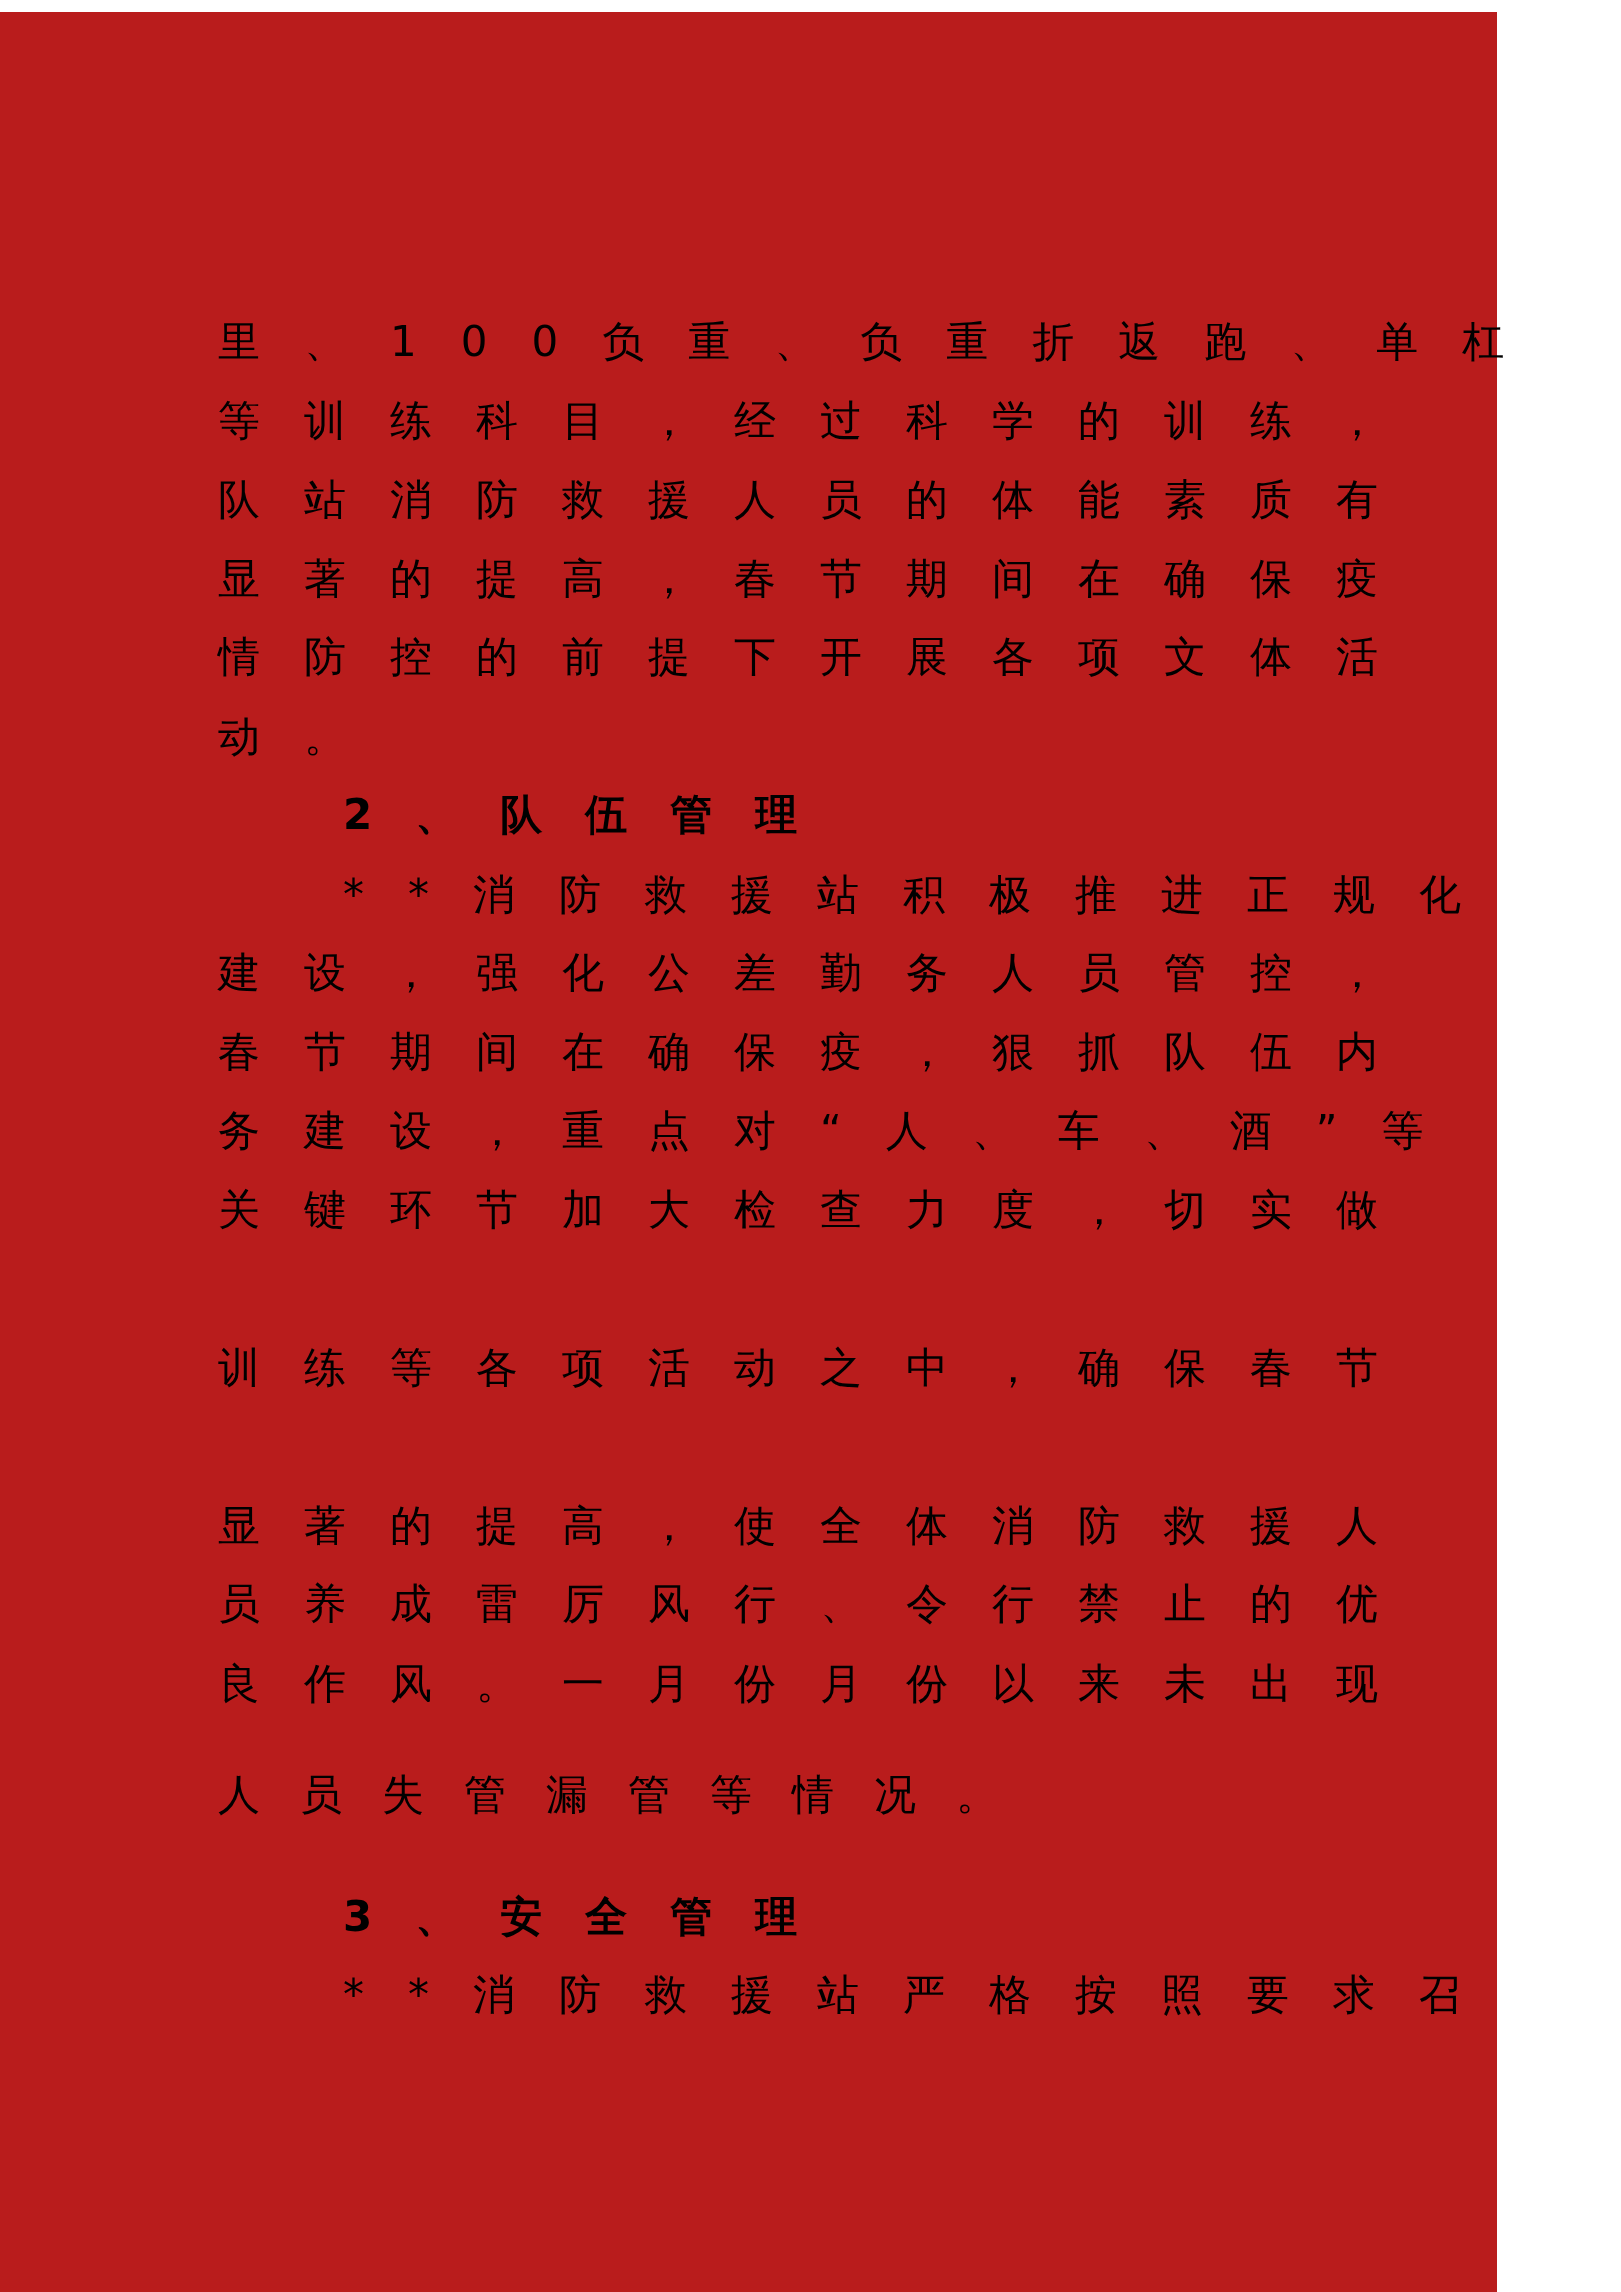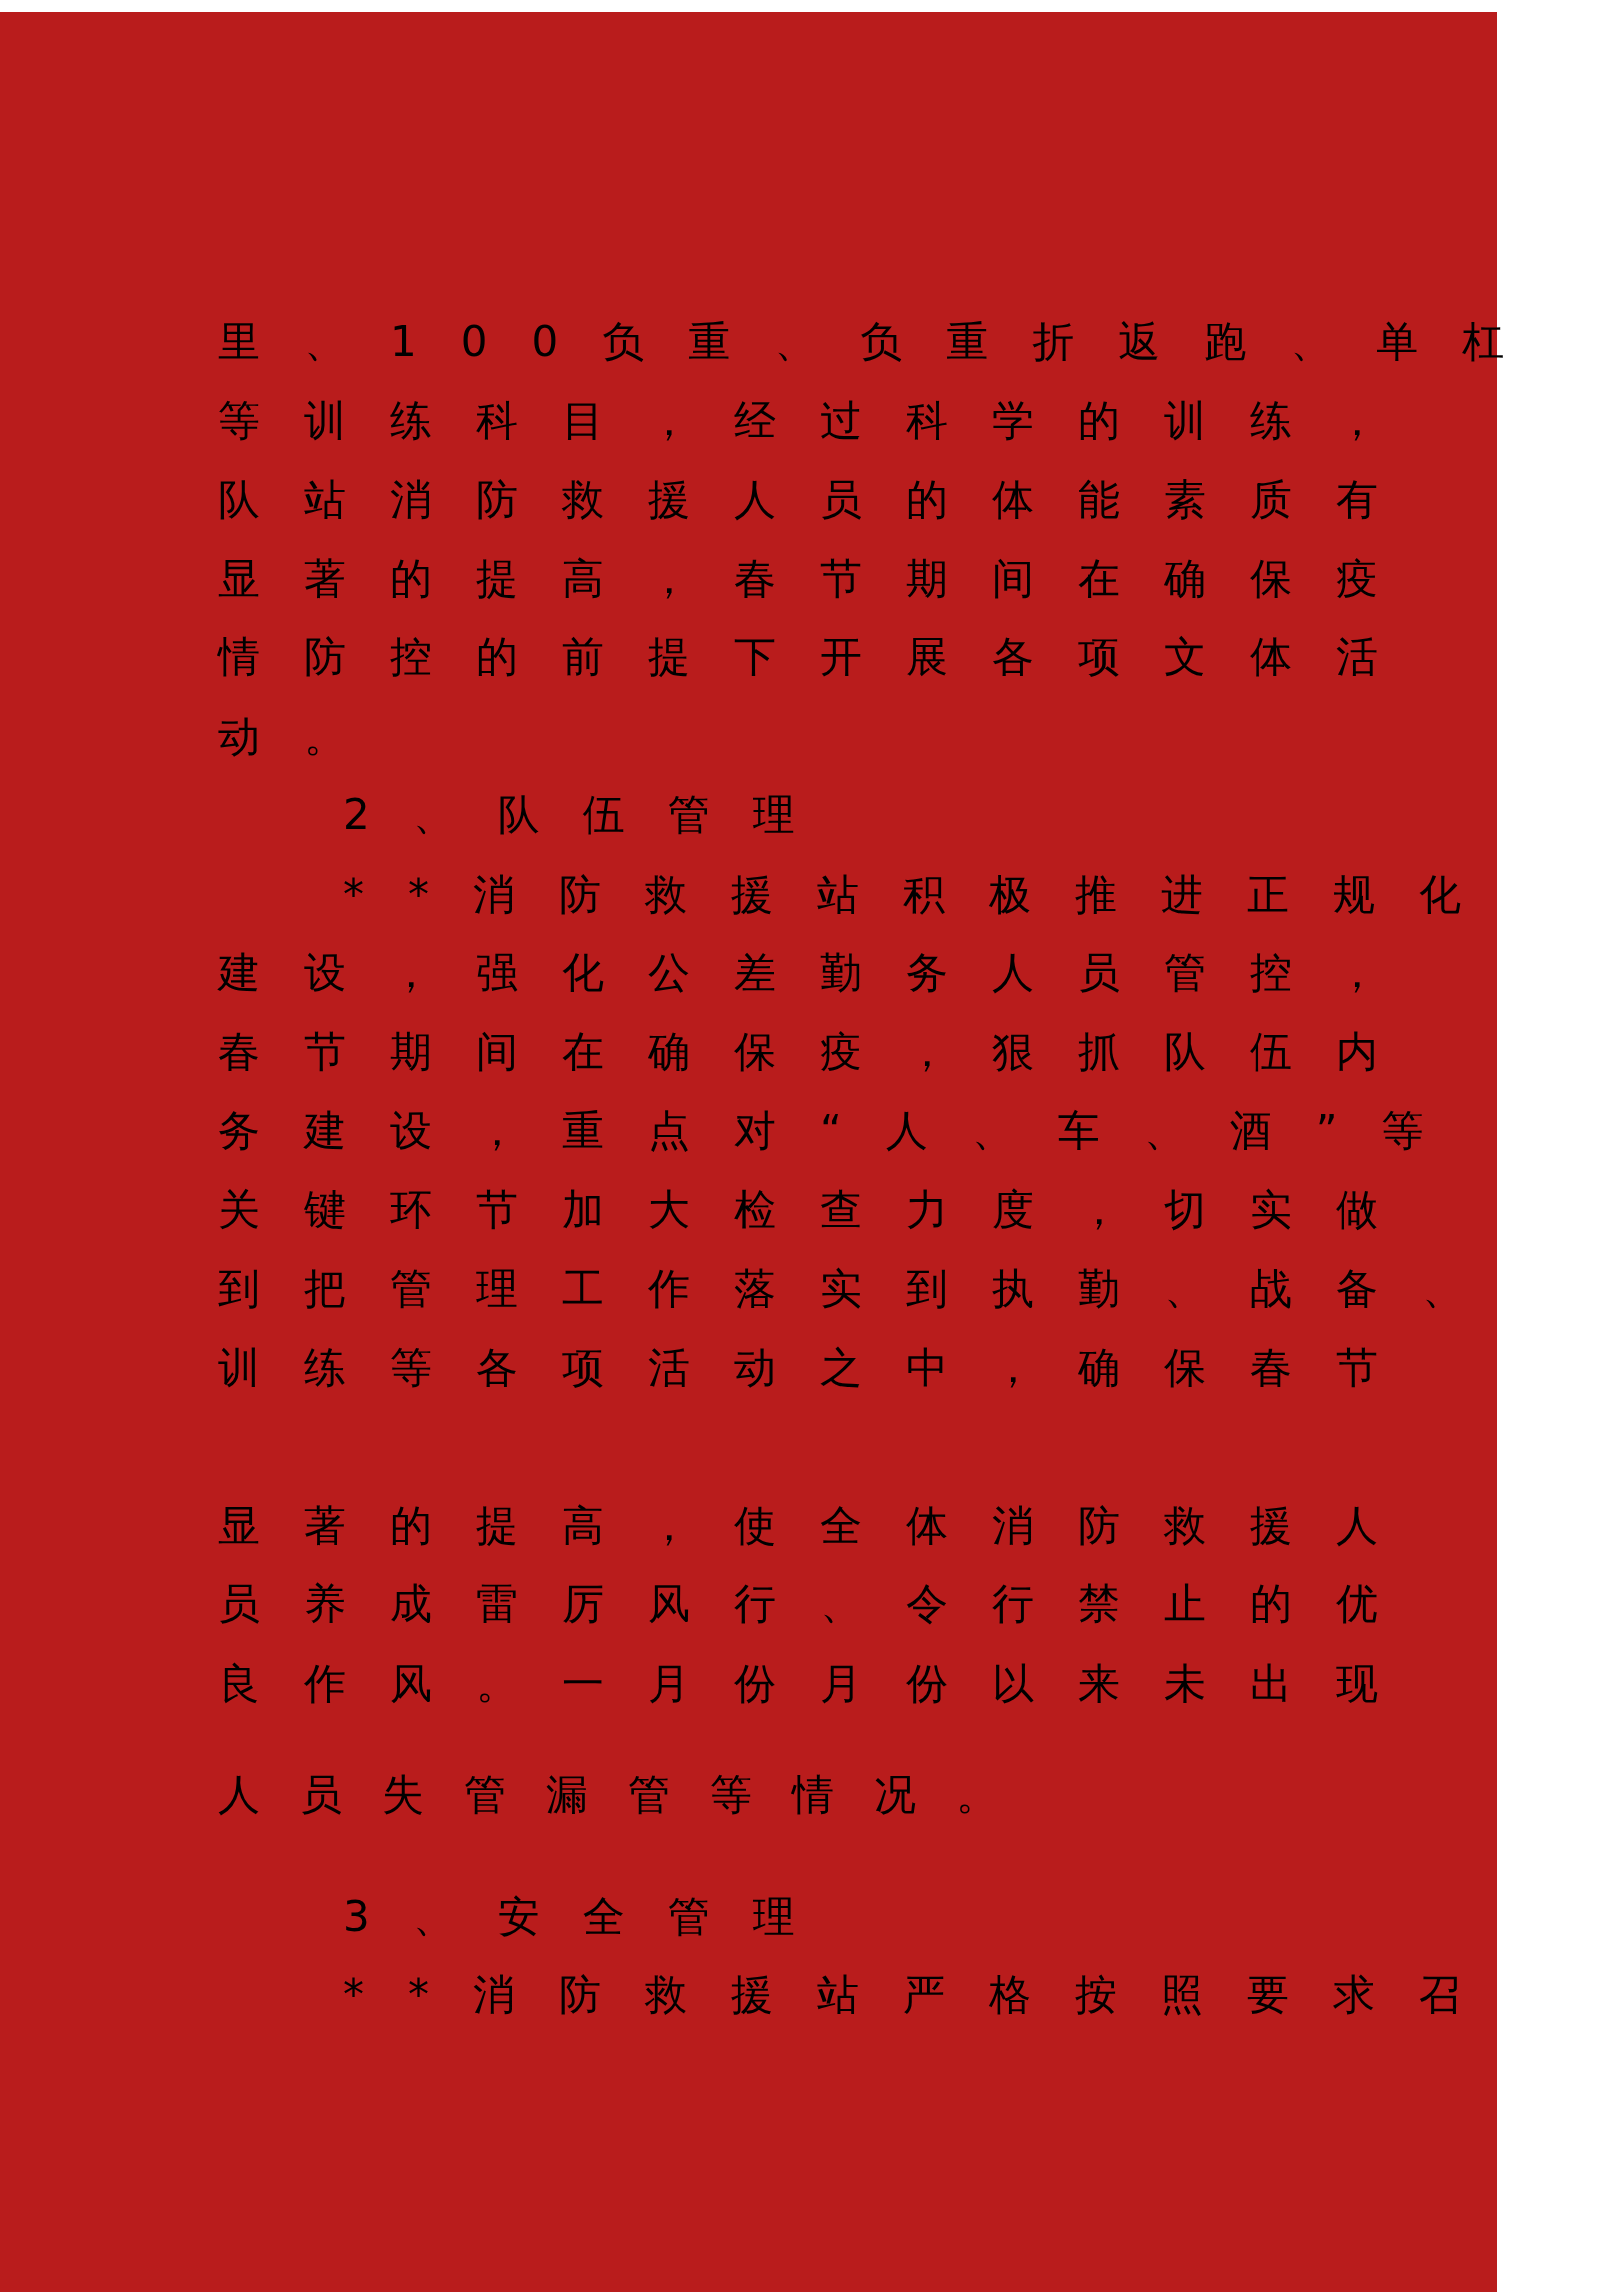--- a/index.html
+++ b/index.html
@@ -10,21 +10,21 @@
     left: 218px;
     height: 49px;
     font-family: "DejaVu Sans", "Liberation Sans", sans-serif;
     font-size: 42px;
     line-height: 49px;
     letter-spacing: 44px;
     color: #000000;
     white-space: nowrap;
   }
   .indent { left: 343px; }
-  .heading { letter-spacing: 43px; }
+  .heading { letter-spacing: 43px; font-weight: bold; }
   .tight { letter-spacing: 40px; margin-top: 36px; }
 </style>
 </head>
 <body>
 
 <div class="page">
 
   <div class="line" style="top:305px">里、100负重、负重折返跑、单杠</div>
   <div class="line" style="top:384px">等训练科目，经过科学的训练，</div>
   <div class="line" style="top:463px">队站消防救援人员的体能素质有</div>
@@ -32,21 +32,20 @@
   <div class="line" style="top:620px">情防控的前提下开展各项文体活</div>
   <div class="line" style="top:700px">动。</div>
 
   <div class="line indent heading" style="top:778px">2、队伍管理</div>
 
   <div class="line indent" style="top:858px">**消防救援站积极推进正规化</div>
   <div class="line" style="top:936px">建设，强化公差勤务人员管控，</div>
   <div class="line" style="top:1015px">春节期间在确保疫，狠抓队伍内</div>
   <div class="line" style="top:1094px">务建设，重点对“人、车、酒”等</div>
   <div class="line" style="top:1173px">关键环节加大检查力度，切实做</div>
-  <div class="line" style="top:1252px">到把管理工作落实到执勤、战备、</div>
   <div class="line" style="top:1331px">训练等各项活动之中，确保春节</div>
   <div class="line" style="top:1489px">显著的提高，使全体消防救援人</div>
   <div class="line" style="top:1567px">员养成雷厉风行、令行禁止的优</div>
   <div class="line" style="top:1647px">良作风。一月份月份以来未出现</div>
   <div class="line tight" style="top:1722px">人员失管漏管等情况。</div>
 
   <div class="line indent heading" style="top:1880px">3、安全管理</div>
 
   <div class="line indent" style="top:1958px">**消防救援站严格按照要求召</div>
 

